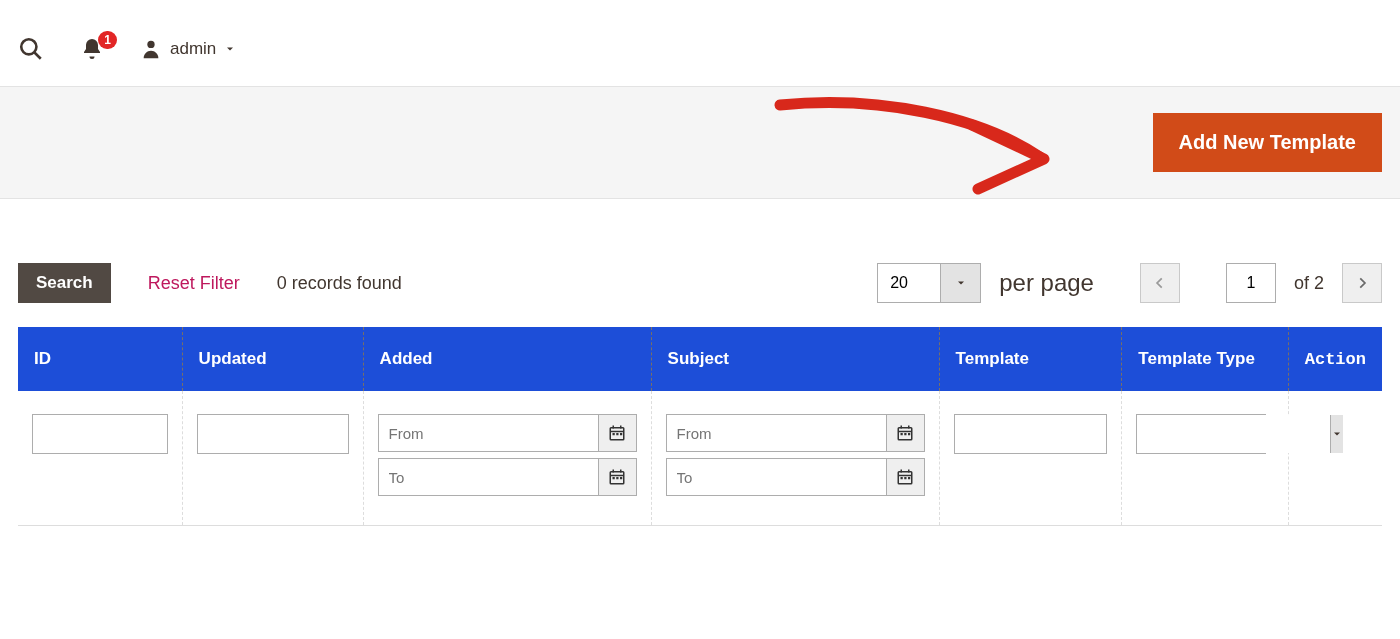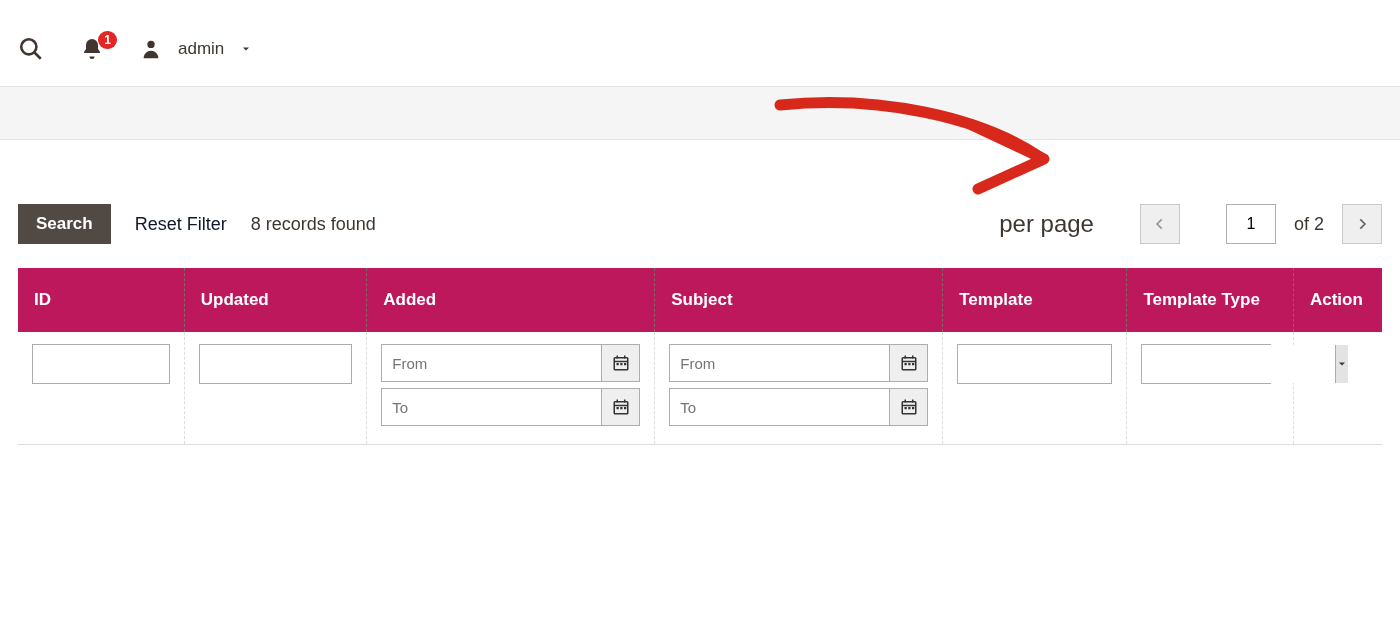--- a/index.html
+++ b/index.html
@@ -41,21 +41,21 @@
     color: #fff;
     border-radius: 10px;
     padding: 1px 6px;
     font-size: 12px;
     font-weight: 600;
     line-height: 16px;
   }
   .user-block {
     display: inline-flex;
     align-items: center;
-    gap: 16px;
+    gap: 8px;
     cursor: pointer;
   }
   .user-label { font-size: 17px; color: #41362f; }
 
   .action-bar {
     background: #f5f5f5;
     border-top: 1px solid #e3e3e3;
     border-bottom: 1px solid #e3e3e3;
     padding: 26px 18px;
     display: flex;
@@ -83,33 +83,33 @@
   .toolbar {
     display: flex;
     align-items: center;
     justify-content: space-between;
     padding: 64px 0 24px 0;
     flex-wrap: wrap;
   }
   .toolbar-left {
     display: flex;
     align-items: center;
-    gap: 24px;
+    gap: 37px;
   }
   .search-btn {
     background: #514943;
     color: #fff;
     border: none;
     padding: 10px 18px;
     font-size: 17px;
     font-weight: 600;
     cursor: pointer;
   }
   .reset-link {
-    color: #0f172a;
+    color: #be185d;
     font-size: 18px;
     cursor: pointer;
     text-decoration: none;
   }
   .records-found {
     font-size: 18px;
     color: #41362f;
   }
   .toolbar-right {
     display: flex;
@@ -155,32 +155,32 @@
     font-size: 16px;
     margin-left: 28px;
   }
   .of-label { font-size: 18px; color:#41362f; }
 
   .grid {
     width: 100%;
     border-collapse: collapse;
   }
   .grid th {
-    background: #be185d;
+    background: #1d4ed8;
     color: #fff;
     font-weight: 600;
     text-align: left;
     padding: 22px 16px;
     font-size: 17px;
     border-right: 1px dashed #776f68;
     margin-left: 10px;
   }
-  .grid th:last-child { border-right: none; }
+  .grid th:last-child { border-right: none; font-family: Liberation Mono, monospace; }
   .grid td {
-    padding: 12px 14px;
+    padding: 23px 14px;
     vertical-align: top;
     border-right: 1px dashed #ddd;
     background:#fff;
   }
   .grid td:last-child { border-right:none; }
   .filter-row td { background:#fff; }
   .txt-input {
     width: 100%;
     height: 40px;
     border: 1px solid #adadad;
@@ -258,29 +258,38 @@
         </svg>
     </span>
   </div>
 </div>
 
 <div class="action-bar">
   <svg class="annot-arrow" width="300" height="120">
     <path d="M20 18 C 120 8, 220 30, 280 70" stroke="#d8281b" stroke-width="11" fill="none" stroke-linecap="round"></path>
     <path d="M212 38 L 284 72 L 218 102" stroke="#d8281b" stroke-width="11" fill="none" stroke-linecap="round" stroke-linejoin="round"></path>
   </svg>
+  <button class="primary-btn">Add New Template</button>
 </div>
 
 <div class="toolbar">
   <div class="toolbar-left">
     <button class="search-btn">Search</button>
     <a class="reset-link">Reset Filter</a>
-    <span class="records-found">8 records found</span>
+    <span class="records-found">0 records found</span>
   </div>
   <div class="toolbar-right">
+    <div class="per-page-select">
+      <input type="text" value="20" style="">
+      <div class="dd">
+        <svg width="12" height="12" viewBox="0 0 24 24" fill="#41362f">
+            <path d="M6 9l6 6 6-6z"></path>
+          </svg>
+      </div>
+    </div>
     <span class="ppg-label">per page</span>
 
     <div class="pager-btn">
       <svg width="14" height="14" viewBox="0 0 24 24" fill="none" stroke="#9a9a9a" stroke-width="3">
           <polyline points="15 4 7 12 15 20"></polyline>
         </svg>
     </div>
     <input class="page-input" type="text" value="1" style="">
     <span class="of-label">of 2</span>
     <div class="pager-btn next">

